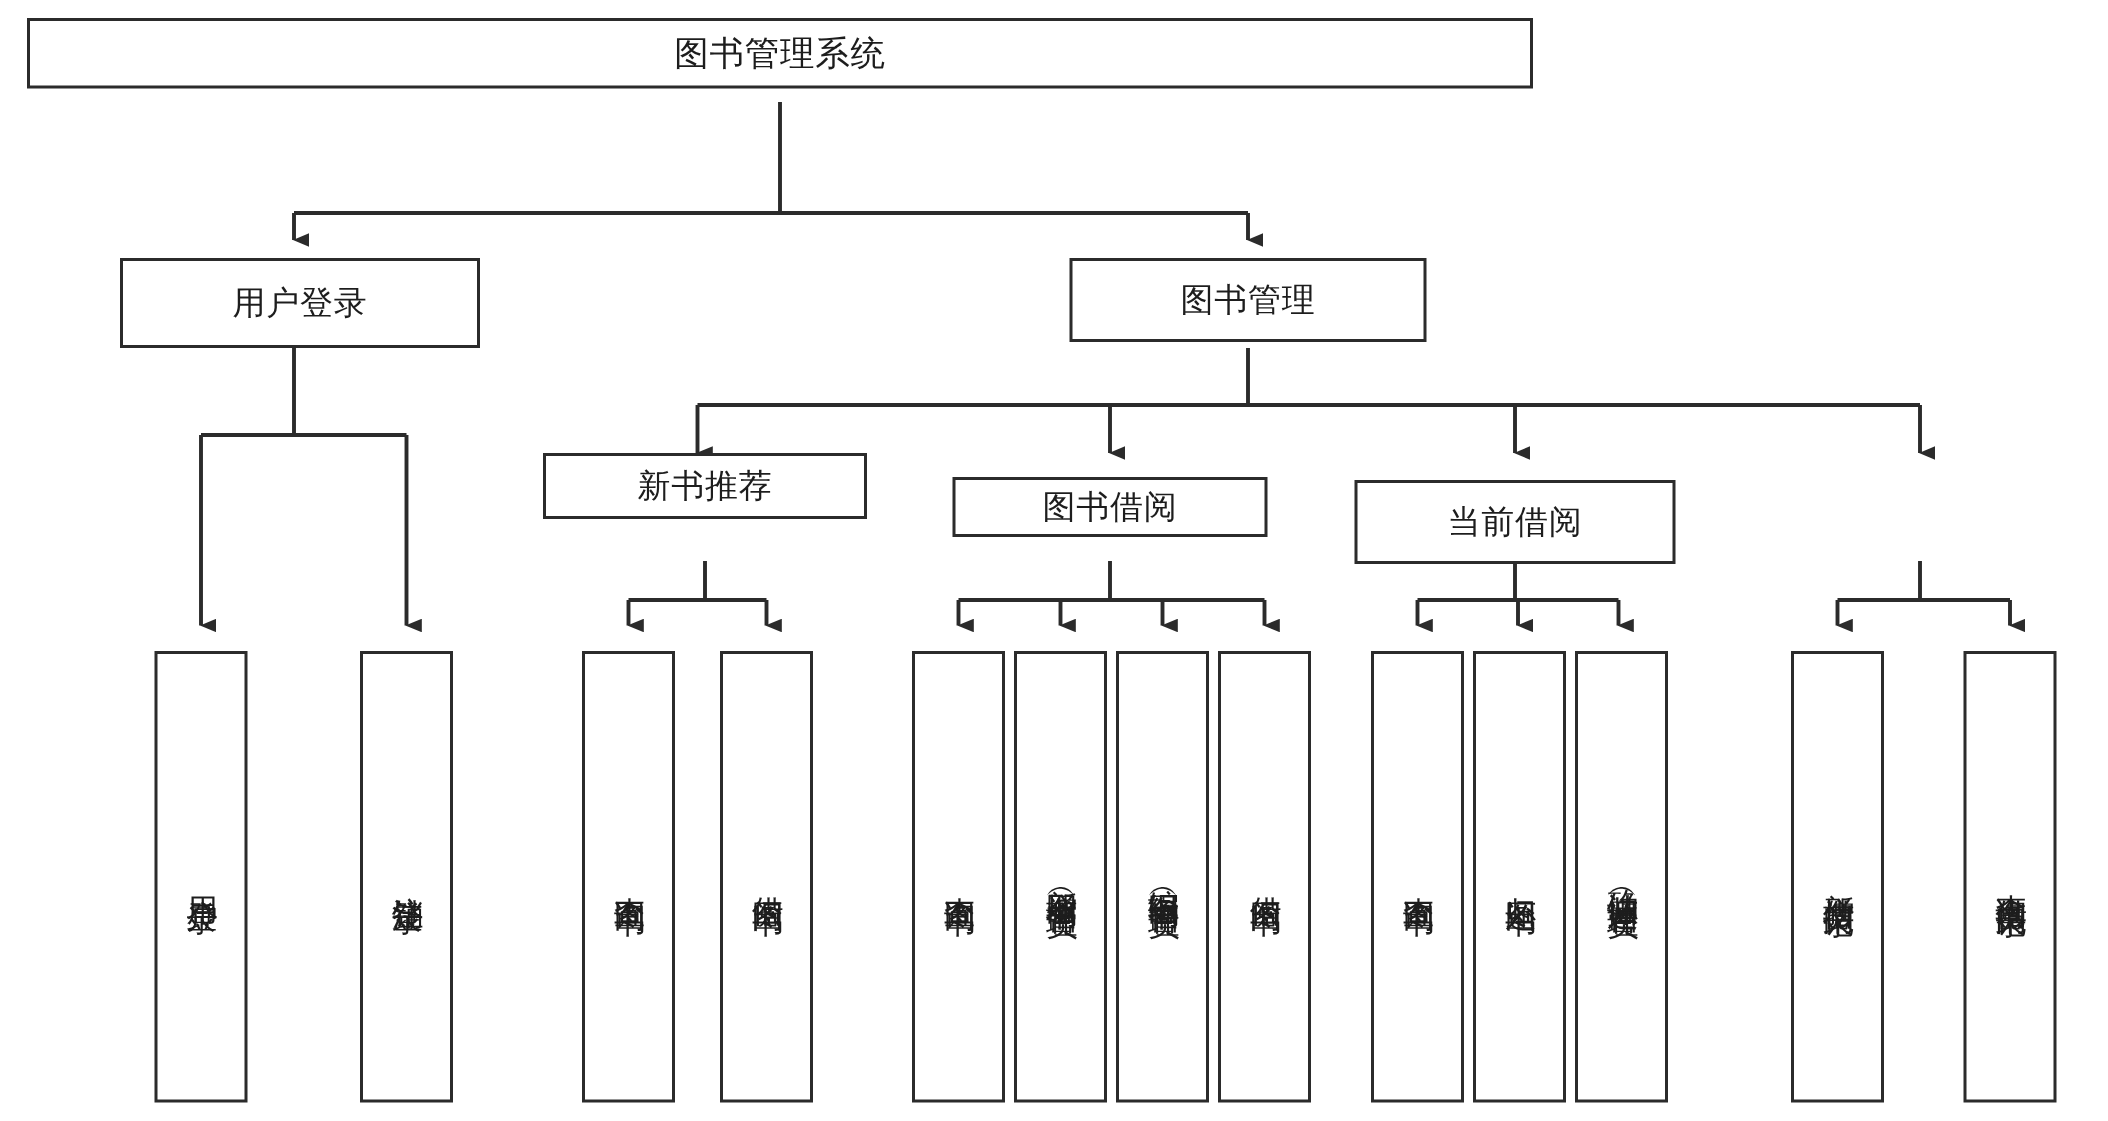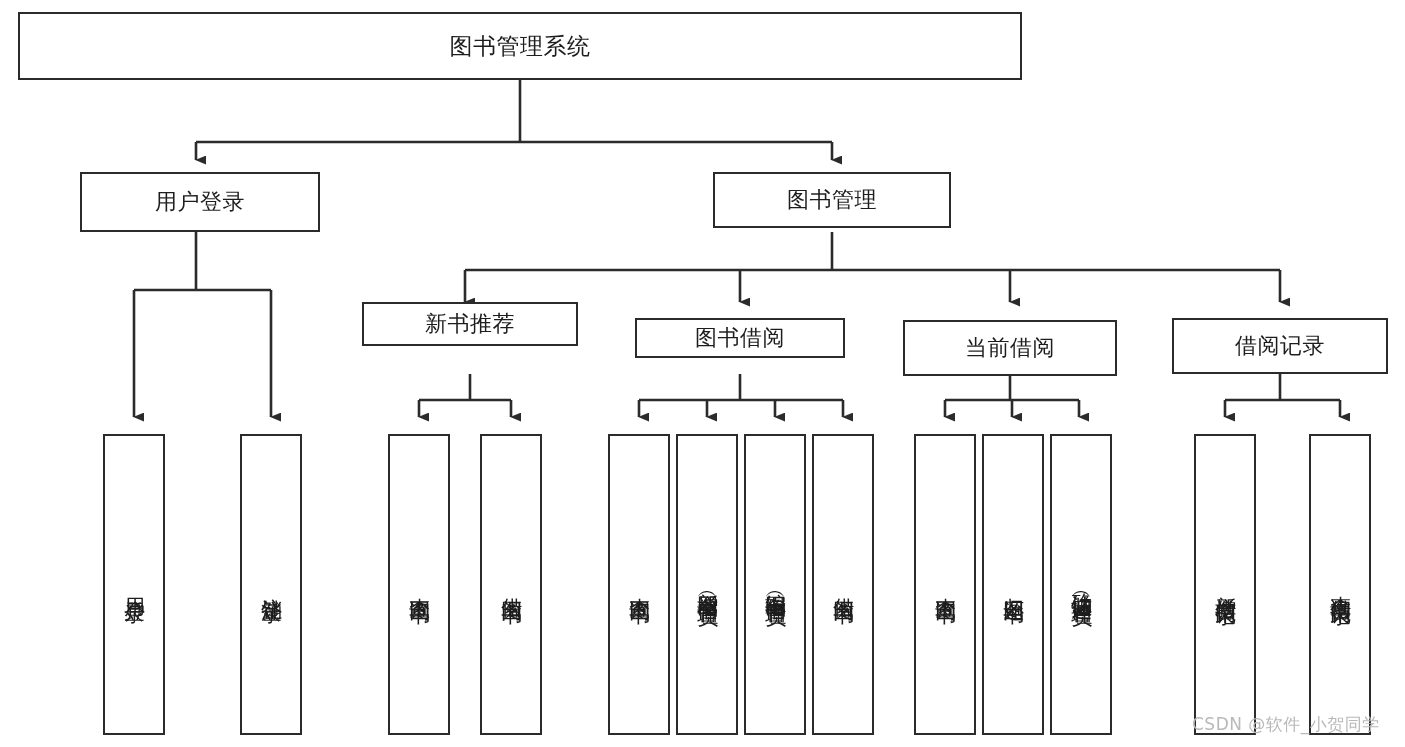--- a/index.html
+++ b/index.html
@@ -110,42 +110,39 @@
       <path d="M1012,400 L1012,417" marker-end="url(#arrowhead)"></path>
       <path d="M1079,400 L1079,417" marker-end="url(#arrowhead)"></path>
 
       <path d="M1280,374 L1280,400"></path>
       <path d="M1225,400 L1340,400"></path>
       <path d="M1225,400 L1225,417" marker-end="url(#arrowhead)"></path>
       <path d="M1340,400 L1340,417" marker-end="url(#arrowhead)"></path>
     </g>
   </svg>
 
-  <div class="node node-root" style="left:18px; top:12px; width:1004px; height:68px;">
+  <div class="node node-root" style="left:18px; top:12px; width:1004px; height:47px;">
     <span class="node-h">图书管理系统</span>
   </div>
 
   <div class="node" style="left:80px; top:172px; width:240px; height:60px;">
     <span class="node-h">用户登录</span>
   </div>
   <div class="node" style="left:713px; top:172px; width:238px; height:56px;">
     <span class="node-h">图书管理</span>
   </div>
 
   <div class="node" style="left:362px; top:302px; width:216px; height:44px;">
     <span class="node-h">新书推荐</span>
   </div>
   <div class="node" style="left:635px; top:318px; width:210px; height:40px;">
     <span class="node-h">图书借阅</span>
   </div>
   <div class="node" style="left:903px; top:320px; width:214px; height:56px;">
     <span class="node-h">当前借阅</span>
-  </div>
-  <div class="node" style="left:1172px; top:318px; width:216px; height:56px;">
-    <span class="node-h">借阅记录</span>
   </div>
 
   <div class="node node-leaf" style="left:103px; top:434px; width:62px; height:301px;">
     <span class="vtext">用户登录</span>
   </div>
   <div class="node node-leaf" style="left:240px; top:434px; width:62px; height:301px;">
     <span class="vtext">注销登录</span>
   </div>
 
   <div class="node node-leaf" style="left:388px; top:434px; width:62px; height:301px;">
@@ -178,15 +175,14 @@
     <span class="vtext">确认归还（管理员）</span>
   </div>
 
   <div class="node node-leaf" style="left:1194px; top:434px; width:62px; height:301px;">
     <span class="vtext">新增借阅记录</span>
   </div>
   <div class="node node-leaf" style="left:1309px; top:434px; width:62px; height:301px;">
     <span class="vtext">查询借阅记录</span>
   </div>
 
-  <div class="watermark" style="left:1192px; top:713px;">CSDN @软件_小贺同学</div>
 
 </div>
 
 </body></html>

